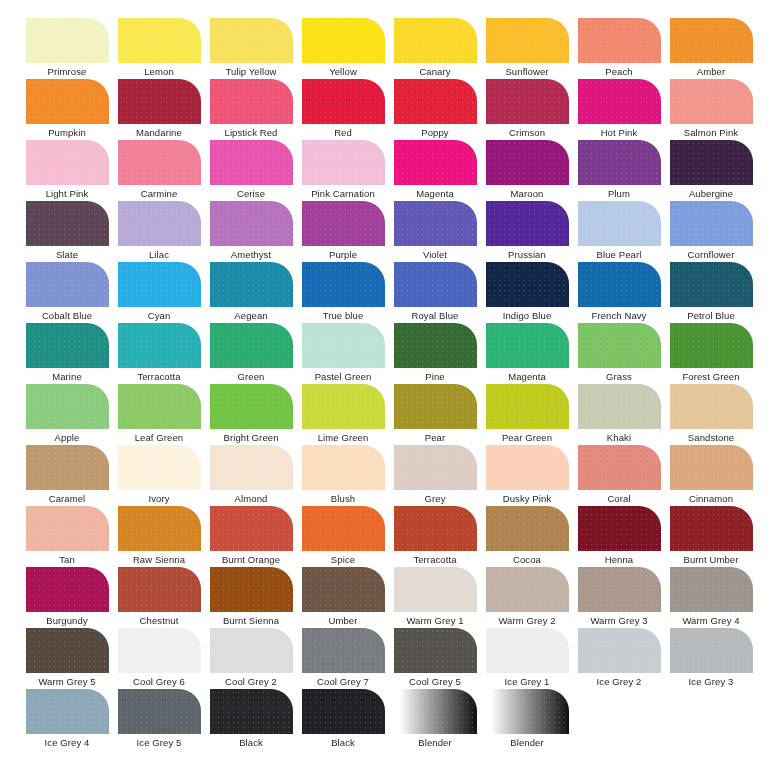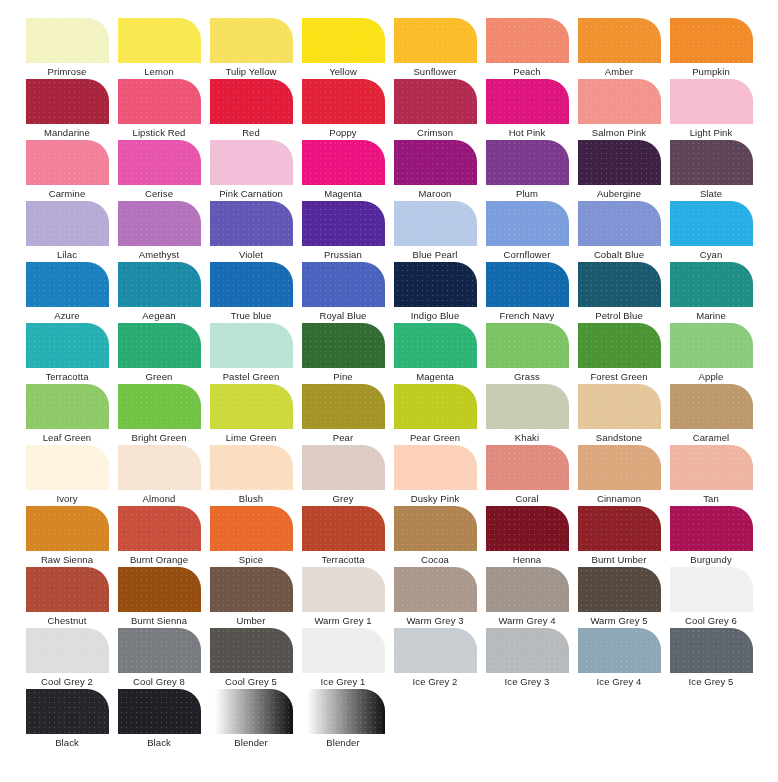--- a/index.html
+++ b/index.html
@@ -84,20 +84,24 @@
       </div>
       <div class="swatch-cell">
         <div class="swatch-chip" style="background: linear-gradient(to right, rgb(246, 224, 94) 0%, rgb(246, 224, 94) 72%, rgb(246, 224, 94) 100%) rgb(246, 224, 94);"></div>
         <div class="swatch-label">Tulip Yellow</div>
       </div>
       <div class="swatch-cell">
         <div class="swatch-chip" style="background: linear-gradient(to right, rgb(251, 226, 22) 0%, rgb(251, 226, 22) 72%, rgb(251, 226, 22) 100%) rgb(251, 226, 22);"></div>
         <div class="swatch-label">Yellow</div>
       </div>
       <div class="swatch-cell">
+        <div class="swatch-chip" style="background: linear-gradient(to right, rgb(251, 217, 42) 0%, rgb(251, 217, 42) 72%, rgb(251, 217, 42) 100%) rgb(251, 217, 42);"></div>
+        <div class="swatch-label">Canary</div>
+      </div>
+      <div class="swatch-cell">
         <div class="swatch-chip" style="background: linear-gradient(to right, rgb(251, 190, 42) 0%, rgb(251, 190, 42) 72%, rgb(251, 190, 42) 100%) rgb(251, 190, 42);"></div>
         <div class="swatch-label">Sunflower</div>
       </div>
       <div class="swatch-cell">
         <div class="swatch-chip" style="background: linear-gradient(to right, rgb(241, 137, 111) 0%, rgb(241, 137, 111) 72%, rgb(241, 137, 111) 100%) rgb(241, 137, 111);"></div>
         <div class="swatch-label">Peach</div>
       </div>
       <div class="swatch-cell">
         <div class="swatch-chip" style="background: linear-gradient(to right, rgb(240, 147, 47) 0%, rgb(240, 147, 47) 72%, rgb(240, 147, 47) 100%) rgb(240, 147, 47);"></div>
         <div class="swatch-label">Amber</div>
@@ -172,20 +176,24 @@
       </div>
       <div class="swatch-cell">
         <div class="swatch-chip" style="background: linear-gradient(to right, rgb(182, 171, 214) 0%, rgb(182, 171, 214) 72%, rgb(182, 171, 214) 100%) rgb(182, 171, 214);"></div>
         <div class="swatch-label">Lilac</div>
       </div>
       <div class="swatch-cell">
         <div class="swatch-chip" style="background: linear-gradient(to right, rgb(181, 115, 189) 0%, rgb(181, 115, 189) 72%, rgb(181, 115, 189) 100%) rgb(181, 115, 189);"></div>
         <div class="swatch-label">Amethyst</div>
       </div>
       <div class="swatch-cell">
+        <div class="swatch-chip" style="background: linear-gradient(to right, rgb(162, 65, 156) 0%, rgb(162, 65, 156) 72%, rgb(162, 65, 156) 100%) rgb(162, 65, 156);"></div>
+        <div class="swatch-label">Purple</div>
+      </div>
+      <div class="swatch-cell">
         <div class="swatch-chip" style="background: linear-gradient(to right, rgb(97, 88, 181) 0%, rgb(97, 88, 181) 72%, rgb(97, 88, 181) 100%) rgb(97, 88, 181);"></div>
         <div class="swatch-label">Violet</div>
       </div>
       <div class="swatch-cell">
         <div class="swatch-chip" style="background: linear-gradient(to right, rgb(84, 40, 155) 0%, rgb(84, 40, 155) 72%, rgb(84, 40, 155) 100%) rgb(84, 40, 155);"></div>
         <div class="swatch-label">Prussian</div>
       </div>
       <div class="swatch-cell">
         <div class="swatch-chip" style="background: linear-gradient(to right, rgb(183, 203, 232) 0%, rgb(183, 203, 232) 72%, rgb(183, 203, 232) 100%) rgb(183, 203, 232);"></div>
         <div class="swatch-label">Blue Pearl</div>
@@ -196,24 +204,20 @@
       </div>
       <div class="swatch-cell">
         <div class="swatch-chip" style="background: linear-gradient(to right, rgb(128, 147, 210) 0%, rgb(128, 147, 210) 72%, rgb(128, 147, 210) 100%) rgb(128, 147, 210);"></div>
         <div class="swatch-label">Cobalt Blue</div>
       </div>
       <div class="swatch-cell">
         <div class="swatch-chip" style="background: linear-gradient(to right, rgb(39, 174, 228) 0%, rgb(39, 174, 228) 72%, rgb(39, 174, 228) 100%) rgb(39, 174, 228);"></div>
         <div class="swatch-label">Cyan</div>
       </div>
       <div class="swatch-cell">
-        <div class="swatch-chip" style="background: linear-gradient(to right, rgb(28, 127, 189) 0%, rgb(28, 127, 189) 72%, rgb(28, 127, 189) 100%) rgb(28, 127, 189);"></div>
-        <div class="swatch-label">Azure</div>
-      </div>
-      <div class="swatch-cell">
         <div class="swatch-chip" style="background: linear-gradient(to right, rgb(28, 139, 168) 0%, rgb(28, 139, 168) 72%, rgb(28, 139, 168) 100%) rgb(28, 139, 168);"></div>
         <div class="swatch-label">Aegean</div>
       </div>
       <div class="swatch-cell">
         <div class="swatch-chip" style="background: linear-gradient(to right, rgb(23, 106, 180) 0%, rgb(23, 106, 180) 72%, rgb(23, 106, 180) 100%) rgb(23, 106, 180);"></div>
         <div class="swatch-label">True blue</div>
       </div>
       <div class="swatch-cell">
         <div class="swatch-chip" style="background: linear-gradient(to right, rgb(74, 99, 189) 0%, rgb(74, 99, 189) 72%, rgb(74, 99, 189) 100%) rgb(74, 99, 189);"></div>
         <div class="swatch-label">Royal Blue</div>
@@ -372,20 +376,24 @@
       </div>
       <div class="swatch-cell">
         <div class="swatch-chip" style="background: linear-gradient(to right, rgb(111, 85, 70) 0%, rgb(111, 85, 70) 72%, rgb(111, 85, 70) 100%) rgb(111, 85, 70);"></div>
         <div class="swatch-label">Umber</div>
       </div>
       <div class="swatch-cell">
         <div class="swatch-chip" style="background: linear-gradient(to right, rgb(226, 219, 212) 0%, rgb(226, 219, 212) 72%, rgb(226, 219, 212) 100%) rgb(226, 219, 212);"></div>
         <div class="swatch-label">Warm Grey 1</div>
       </div>
       <div class="swatch-cell">
+        <div class="swatch-chip" style="background: linear-gradient(to right, rgb(195, 178, 166) 0%, rgb(195, 178, 166) 72%, rgb(195, 178, 166) 100%) rgb(195, 178, 166);"></div>
+        <div class="swatch-label">Warm Grey 2</div>
+      </div>
+      <div class="swatch-cell">
         <div class="swatch-chip" style="background: linear-gradient(to right, rgb(171, 152, 141) 0%, rgb(171, 152, 141) 72%, rgb(171, 152, 141) 100%) rgb(171, 152, 141);"></div>
         <div class="swatch-label">Warm Grey 3</div>
       </div>
       <div class="swatch-cell">
         <div class="swatch-chip" style="background: linear-gradient(to right, rgb(160, 149, 140) 0%, rgb(160, 149, 140) 72%, rgb(160, 149, 140) 100%) rgb(160, 149, 140);"></div>
         <div class="swatch-label">Warm Grey 4</div>
       </div>
       <div class="swatch-cell">
         <div class="swatch-chip" style="background: linear-gradient(to right, rgb(86, 74, 64) 0%, rgb(86, 74, 64) 72%, rgb(86, 74, 64) 100%) rgb(86, 74, 64);"></div>
         <div class="swatch-label">Warm Grey 5</div>
@@ -393,21 +401,21 @@
       <div class="swatch-cell">
         <div class="swatch-chip" style="background: linear-gradient(to right, rgb(242, 240, 238) 0%, rgb(242, 240, 238) 72%, rgb(242, 240, 238) 100%) rgb(242, 240, 238);"></div>
         <div class="swatch-label">Cool Grey 6</div>
       </div>
       <div class="swatch-cell">
         <div class="swatch-chip" style="background: linear-gradient(to right, rgb(220, 222, 219) 0%, rgb(220, 222, 219) 72%, rgb(220, 222, 219) 100%) rgb(220, 222, 219);"></div>
         <div class="swatch-label">Cool Grey 2</div>
       </div>
       <div class="swatch-cell">
         <div class="swatch-chip" style="background: linear-gradient(to right, rgb(120, 124, 128) 0%, rgb(120, 124, 128) 72%, rgb(120, 124, 128) 100%) rgb(120, 124, 128);"></div>
-        <div class="swatch-label">Cool Grey 8</div>
+        <div class="swatch-label">Cool Grey 7</div>
       </div>
       <div class="swatch-cell">
         <div class="swatch-chip" style="background: linear-gradient(to right, rgb(86, 82, 78) 0%, rgb(86, 82, 78) 72%, rgb(86, 82, 78) 100%) rgb(86, 82, 78);"></div>
         <div class="swatch-label">Cool Grey 5</div>
       </div>
       <div class="swatch-cell">
         <div class="swatch-chip" style="background: linear-gradient(to right, rgb(236, 238, 238) 0%, rgb(236, 238, 238) 72%, rgb(236, 238, 238) 100%) rgb(236, 238, 238);"></div>
         <div class="swatch-label">Ice Grey 1</div>
       </div>
       <div class="swatch-cell">

